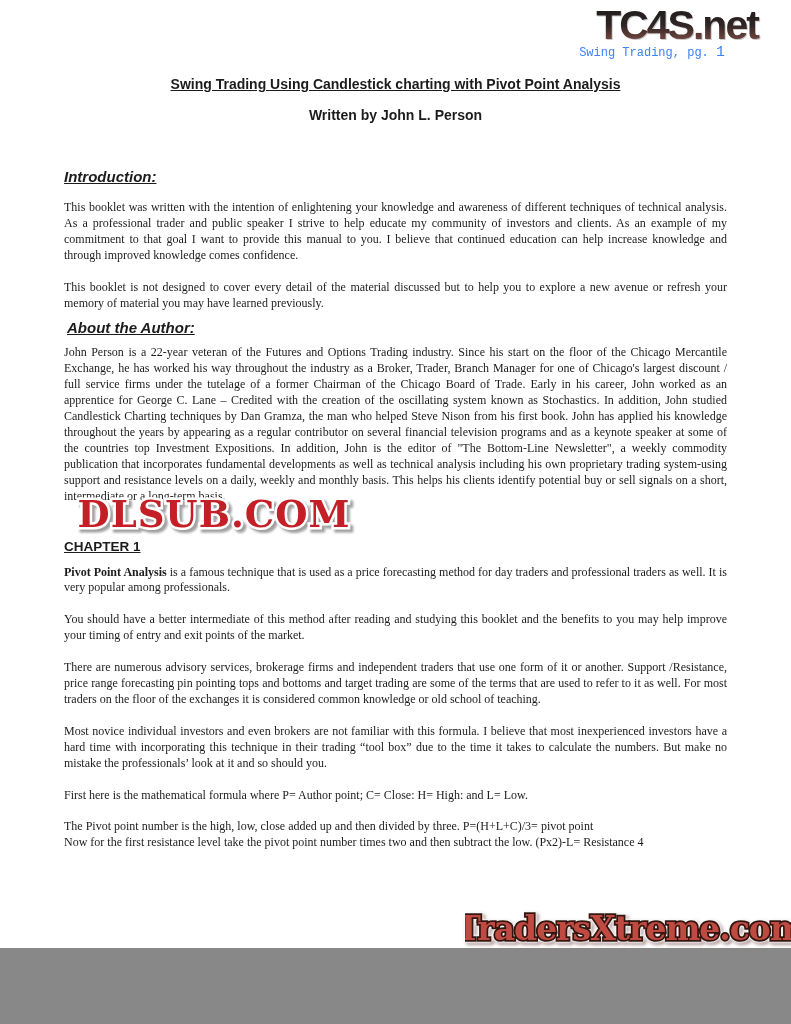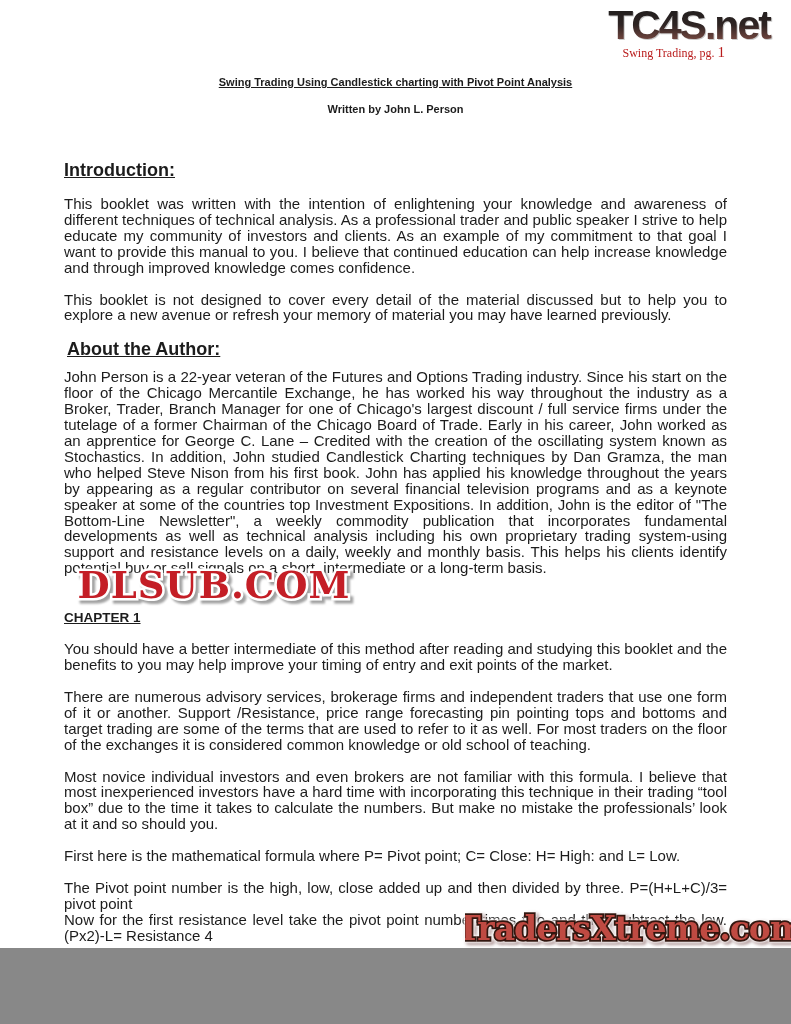--- a/index.html
+++ b/index.html
@@ -18,61 +18,63 @@
   
   .logo-block {
     position: absolute;
     top: 2px;
     right: 4px;
     text-align: center;
     z-index: 3;
   }
   .logo-svg { display: block; filter: drop-shadow(1px 1px 0px #c9c9c9); }
   .logo-sub {
-    font-family: Liberation Serif, serif;
+    font-family: Liberation Mono, monospace;
     font-size: 12px;
-    color: #b91c1c;
+    color: #3b82f6;
     text-align: right;
     padding-right: 62px;
     margin-top: -2px;
   }
   .logo-sub .pgnum { font-size: 15px; }
 
   
   .content {
     position: relative;
     padding: 76px 64px 0 64px;
     z-index: 1;
   }
   .doc-title {
-    font-size: 11px;
+    font-size: 14px;
     font-weight: bold;
     text-decoration: underline;
     text-align: center;
   }
   .byline {
-    font-size: 11px;
+    font-size: 14px;
     font-weight: bold;
     text-align: center;
     margin-top: 15px;
   }
   .h-underline {
-    font-size: 18px;
+    font-size: 15px;
     font-weight: bold;
     text-decoration: underline;
+    font-style: italic;
   }
   .intro-head { margin-top: 45px; }
   .para {
-    font-size: 15px;
+    font-size: 12px;
     line-height: 15.9px;
     text-align: justify;
     margin-top: 12px;
+    font-family: Liberation Serif, serif;
   }
   .para.gap { margin-top: 16px; }
-  .about-head { margin-top: 16px; margin-left: 3px; }
+  .about-head { margin-top: 8px; margin-left: 3px; }
   .prewrap { white-space: pre-wrap; }
 
   
   .wm-center {
     position: relative;
     z-index: 2;
     margin-top: -14px;
     height: 46px;
   }
   .wm-center svg { filter: drop-shadow(3px 3px 1px rgba(110,110,110,0.65)); }
@@ -153,24 +155,25 @@
     <p class="para" style="margin-top:9px">John Person is a 22-year veteran of the Futures and Options Trading industry. Since his start on the floor of the Chicago Mercantile Exchange, he has worked his way throughout the industry as a Broker, Trader, Branch Manager for one of Chicago's largest discount / full service firms under the tutelage of a former Chairman of the Chicago Board of Trade. Early in his career, John worked as an apprentice for George C. Lane – Credited with the creation of the oscillating system known as Stochastics. In addition, John studied Candlestick Charting techniques by Dan Gramza, the man who helped Steve Nison from his first book. John has applied his knowledge throughout the years by appearing as a regular contributor on several financial television programs and as a keynote speaker at some of the countries top Investment Expositions. In addition, John is the editor of "The Bottom-Line Newsletter", a weekly commodity publication that incorporates fundamental developments as well as technical analysis including his own proprietary trading system-using support and resistance levels on a daily, weekly and monthly basis. This helps his clients identify potential buy or sell signals on a short, intermediate or a long-term basis.</p>
 
     <div class="wm-center">
       <svg width="300" height="46" viewBox="0 0 300 46">
         <text x="150" y="36" text-anchor="middle" font-family="DejaVu Serif, serif" font-weight="bold" font-size="37" letter-spacing="1" fill="#c41e26" stroke="#ffffff" stroke-width="5" paint-order="stroke">DLSUB.COM</text>
       </svg>
     </div>
 
     <div class="chapter-head">CHAPTER 1</div>
 
+    <p class="para" style="margin-top:11px"><b>Pivot Point Analysis</b><span> is a famous technique that is used as a price forecasting method for day traders and professional traders as well. It is very popular among professionals.</span></p>
     <p class="para gap">You should have a better intermediate of this method after reading and studying this booklet and the benefits to you may help improve your timing of entry and exit points of the market.</p>
     <p class="para gap">There are numerous advisory services, brokerage firms and independent traders that use one form of it or another. Support /Resistance, price range forecasting pin pointing tops and bottoms and target trading are some of the terms that are used to refer to it as well. For most traders on the floor of the exchanges it is considered common knowledge or old school of teaching.</p>
     <p class="para gap">Most novice individual investors and even brokers are not familiar with this formula. I believe that most inexperienced investors have a hard time with incorporating this technique in their trading “tool box” due to the time it takes to calculate the numbers. But make no mistake the professionals’ look at it and so should you.</p>
-    <p class="para gap">First here is the mathematical formula where P= Pivot point; C= Close: H= High: and L= Low.</p>
+    <p class="para gap">First here is the mathematical formula where P= Author point; C= Close: H= High: and L= Low.</p>
     <p class="para gap prewrap">The Pivot point number is the high, low, close added up and then divided by three. P=(H+L+C)/3= pivot point
 Now for the first resistance level take the pivot point number times two and then subtract the low. (Px2)-L= Resistance 4</p>
   </div>
 
   <div class="copyright">Copyright © 2002 by John L. Person III, CTA</div>
 
   <div class="pdf-notice"><span>PDF created with FinePrint pdfFactory Pro trial version </span><span class="pdf-link">http://www.fineprint.com</span></div>
 
   <div class="wm-bottom">
     <svg width="330" height="52" viewBox="0 0 330 52">

